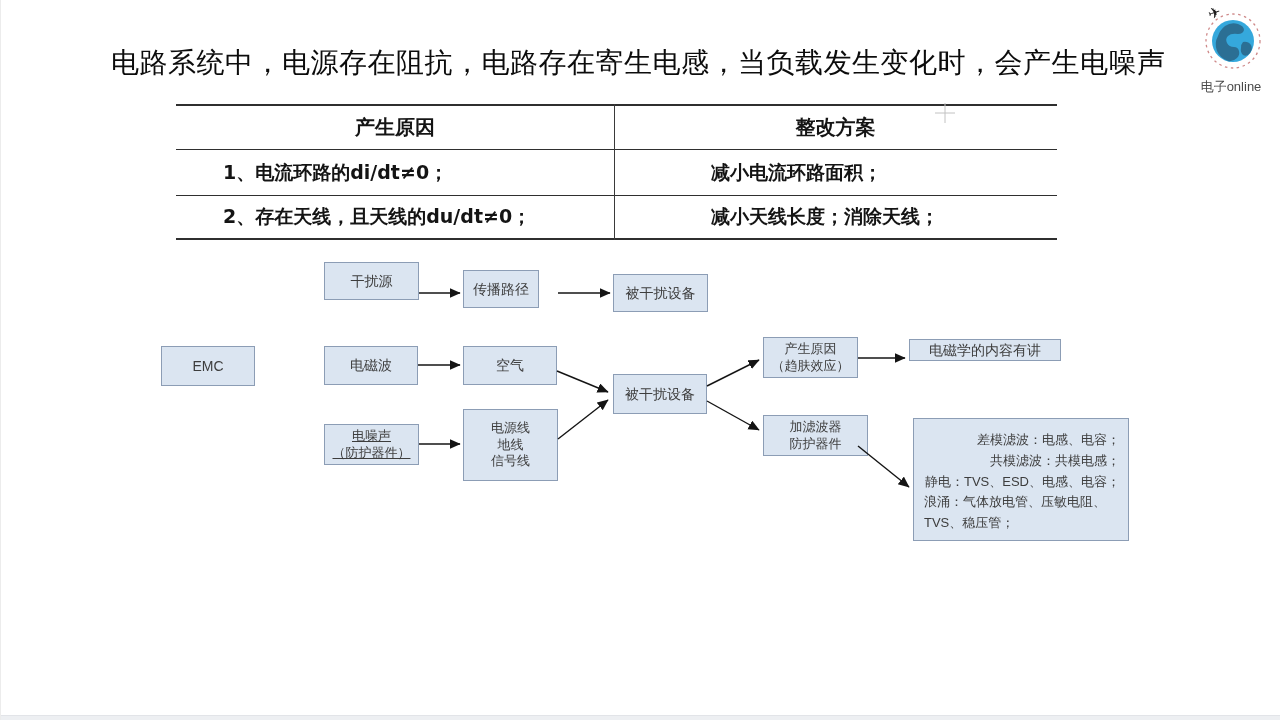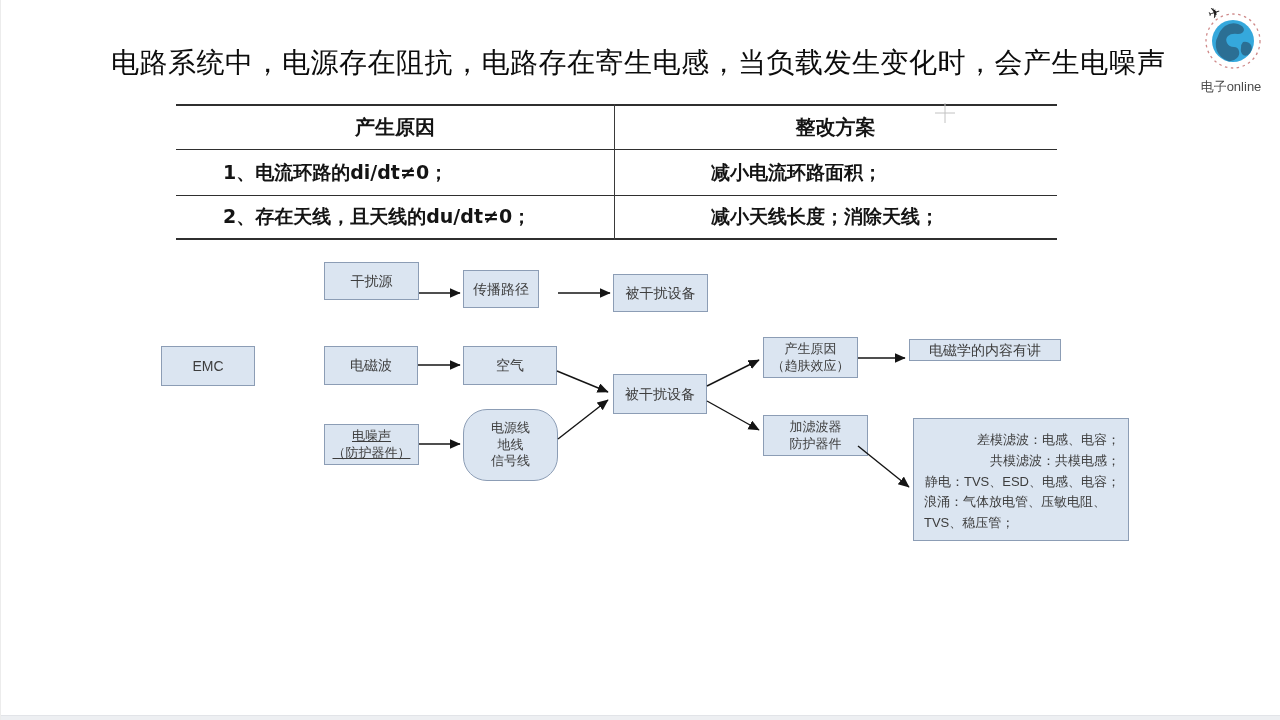--- a/index.html
+++ b/index.html
@@ -111,21 +111,21 @@
   </div>
 
   <div class="fbox" style="left:612px; top:374px; width:94px; height:40px;">
     <span>被干扰设备</span>
   </div>
 
   <div class="fbox small" style="left:323px; top:424px; width:95px; height:41px;text-decoration:underline;">
     <span>电噪声</span>
     <span>（防护器件）</span>
   </div>
-  <div class="fbox small" style="left:462px; top:409px; width:95px; height:72px;border-radius:24px;">
+  <div class="fbox small" style="left:462px; top:409px; width:95px; height:72px;">
     <span>电源线</span>
     <span>地线</span>
     <span>信号线</span>
   </div>
 
   <div class="fbox small" style="left:762px; top:337px; width:95px; height:41px;">
     <span>产生原因</span>
     <span>（趋肤效应）</span>
   </div>
   <div class="fbox" style="left:908px; top:339px; width:152px; height:22px;">

